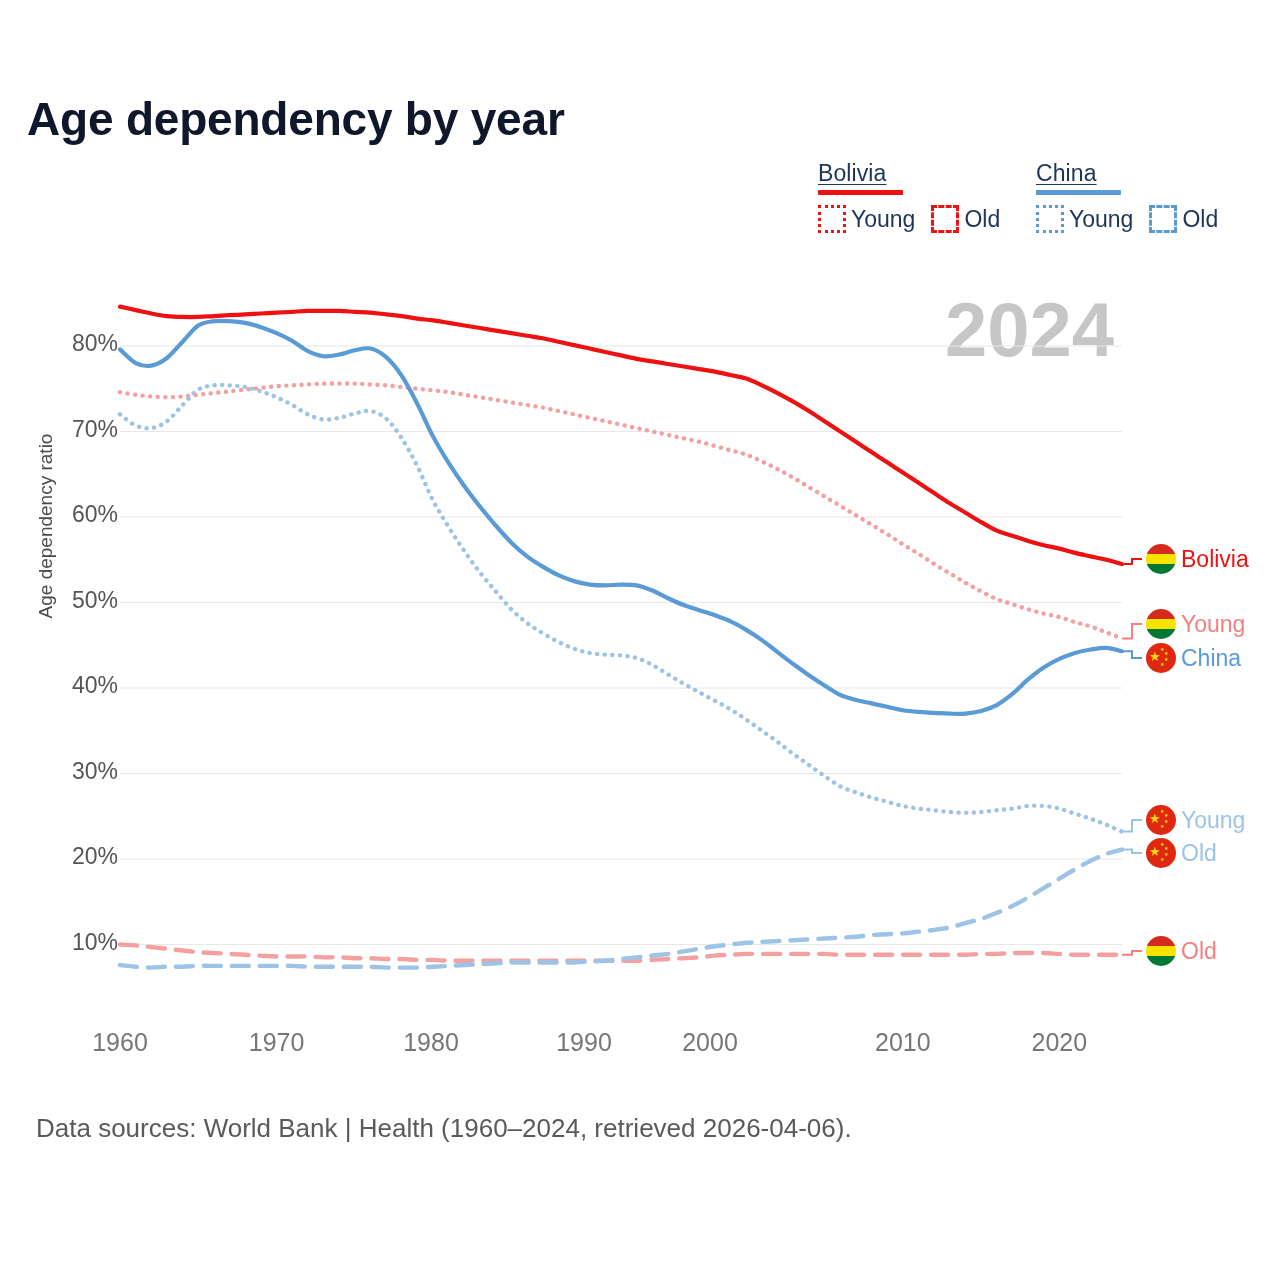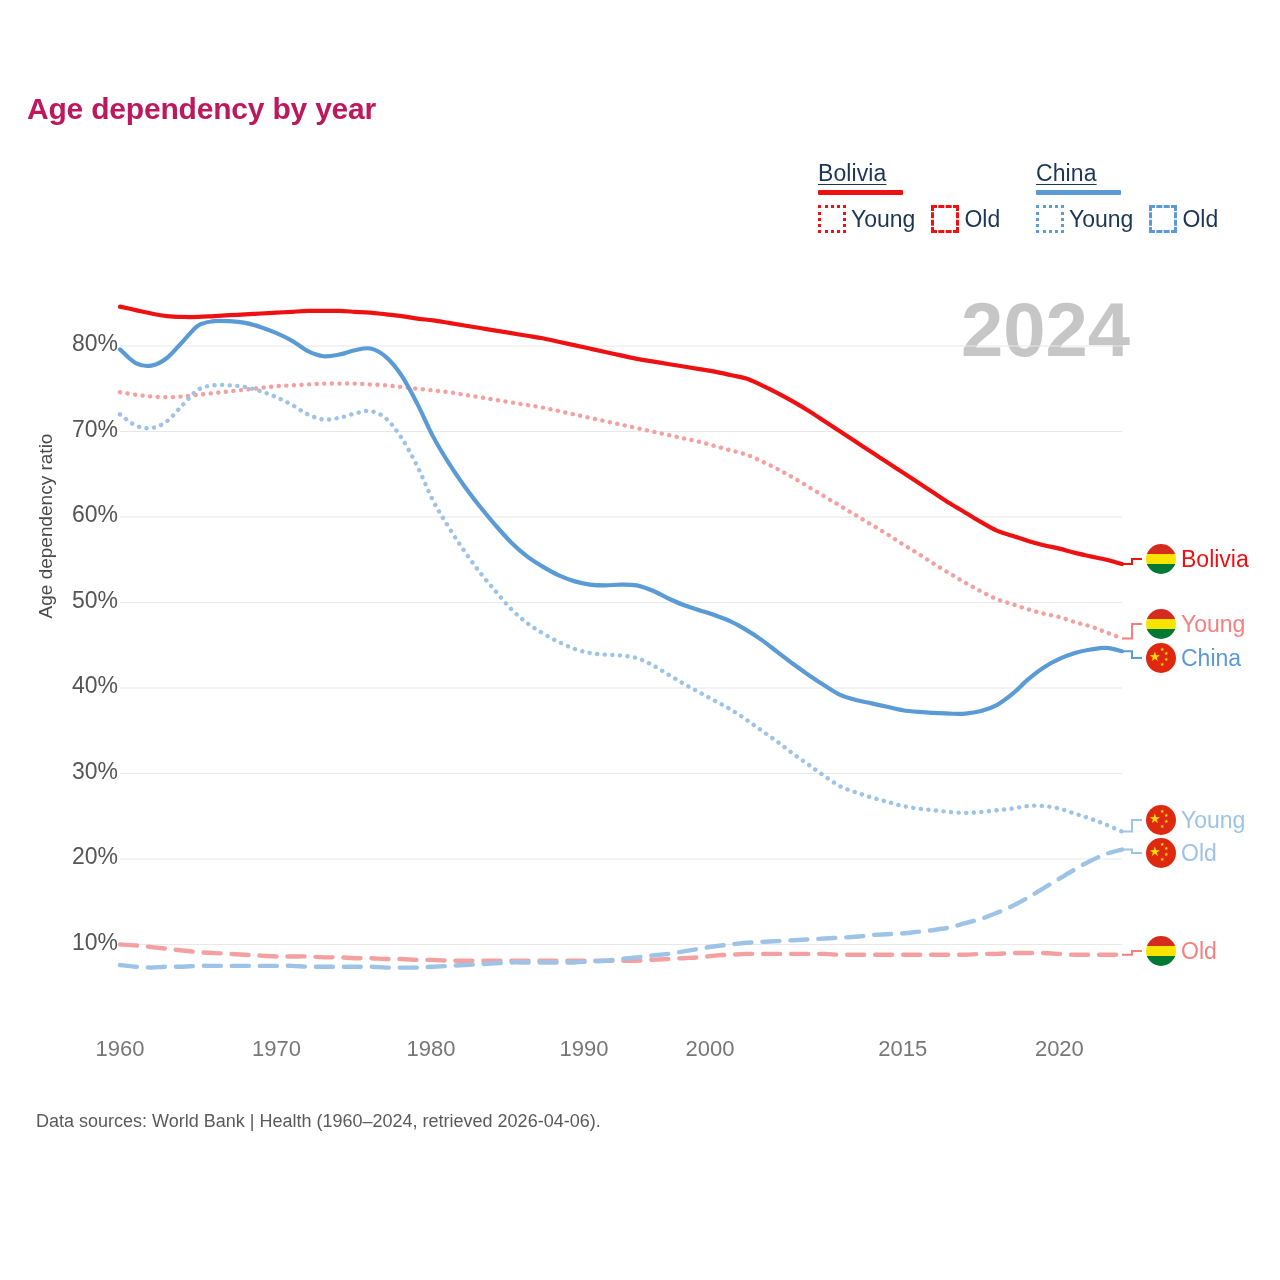--- a/index.html
+++ b/index.html
@@ -8,21 +8,21 @@
     background:#ffffff;
     font-family:"Liberation Sans", sans-serif;
     -webkit-font-smoothing:antialiased;
     overflow:hidden;
   }
   #page{position:relative;width:1280px;height:1280px;}
 
   
   .title{
     position:absolute;left:27px;top:92px;
-    font-size:30px;font-weight:bold;color:#be185d;
+    font-size:46px;font-weight:bold;color:#0f172a;
     letter-spacing:-0.2px;
   }
 
   
   .legend{position:absolute;left:818px;top:160px;width:450px;height:90px;}
   .lg-group{position:absolute;top:0;}
   .lg-group.bolivia{left:0px;}
   .lg-group.china{left:218px;}
   .lg-country{
     font-size:23px;color:#1d3557;letter-spacing:0.1px;
@@ -40,57 +40,57 @@
   .lg-swatch.dot-red{border:3px dotted #ee1111;}
   .lg-swatch.dash-red{border:3px dashed #ee1111;}
   .lg-swatch.dot-blue{border:3px dotted #5b9bd5;}
   .lg-swatch.dash-blue{border:3px dashed #5b9bd5;}
   .lg-label{font-size:23px;color:#1d3557;}
 
   
   .watermark{
     position:absolute;left:945px;top:292px;
     font-size:76px;font-weight:bold;color:#c6c6c6;
-    letter-spacing:0px;line-height:1;margin-left:16px;
+    letter-spacing:0px;line-height:1;
   }
 
   
   .plot{position:absolute;left:0;top:0;width:1280px;height:1280px;}
 
   .ylabel{
     position:absolute;left:-64px;top:515px;width:220px;
     transform:rotate(-90deg);transform-origin:center;
     text-align:center;font-size:19px;color:#4a4a4a;
   }
   .ytick{
     position:absolute;right:1162px;width:120px;text-align:right;
     font-size:23px;color:#555;
   }
   .xtick{
     position:absolute;width:120px;text-align:center;
-    font-size:22px;color:#777;top:1028px;margin-top:8px;
+    font-size:25px;color:#777;top:1028px;
   }
 
   
   .endlab{position:absolute;display:flex;align-items:center;}
   .flag{width:30px;height:30px;border-radius:50%;overflow:hidden;position:relative;flex:0 0 auto;}
   .flag.bo{background:linear-gradient(#d52b1e 0 33.3%,#f9e300 33.3% 66.6%,#007934 66.6% 100%);}
   .flag.cn{background:#de2910;}
   .flag.cn .st{position:absolute;color:#ffde00;line-height:1;}
   .flag.cn .s0{font-size:13px;left:3px;top:7px;}
   .flag.cn .s1{font-size:5px;left:14px;top:4px;}
   .flag.cn .s2{font-size:5px;left:18px;top:8px;}
   .flag.cn .s3{font-size:5px;left:18px;top:14px;}
   .flag.cn .s4{font-size:5px;left:14px;top:19px;}
   .endtxt{font-size:23px;margin-left:5px;white-space:nowrap;}
 
   
   .footer{
     position:absolute;left:36px;top:1108px;
-    font-size:18px;color:#5a5a5a;line-height:1.55;
+    font-size:26px;color:#5a5a5a;line-height:1.55;
   }
 </style>
 </head>
 <body>
 
 <div id="page">
 
   <div class="title">Age dependency by year</div>
 
   <div class="legend">
@@ -159,21 +159,21 @@
         <div class="ytick" style="top: 501px;">60%</div>
         <div class="ytick" style="top: 415.5px;">70%</div>
         <div class="ytick" style="top: 330px;">80%</div>
       </div>
     <div id="xticks">
         <div class="xtick" style="left: 60px;">1960</div>
         <div class="xtick" style="left: 216.562px; text-align: center;">1970</div>
         <div class="xtick" style="left: 371px;">1980</div>
         <div class="xtick" style="left: 524px;">1990</div>
         <div class="xtick" style="left: 650px;">2000</div>
-        <div class="xtick" style="left: 842.812px;">2015</div>
+        <div class="xtick" style="left: 842.812px;">2010</div>
         <div class="xtick" style="left: 999.375px;">2020</div>
       </div>
     <div id="endlabels">
         <div class="endlab" style="left: 1146px; top: 544px;">
           <div class="flag bo"></div>
           <span class="endtxt" style="color: rgb(238, 17, 17);">Bolivia</span>
         </div>
         <div class="endlab" style="left: 1146px; top: 609px;">
           <div class="flag bo"></div>
           <span class="endtxt" style="color: rgb(244, 128, 128);">Young</span>

